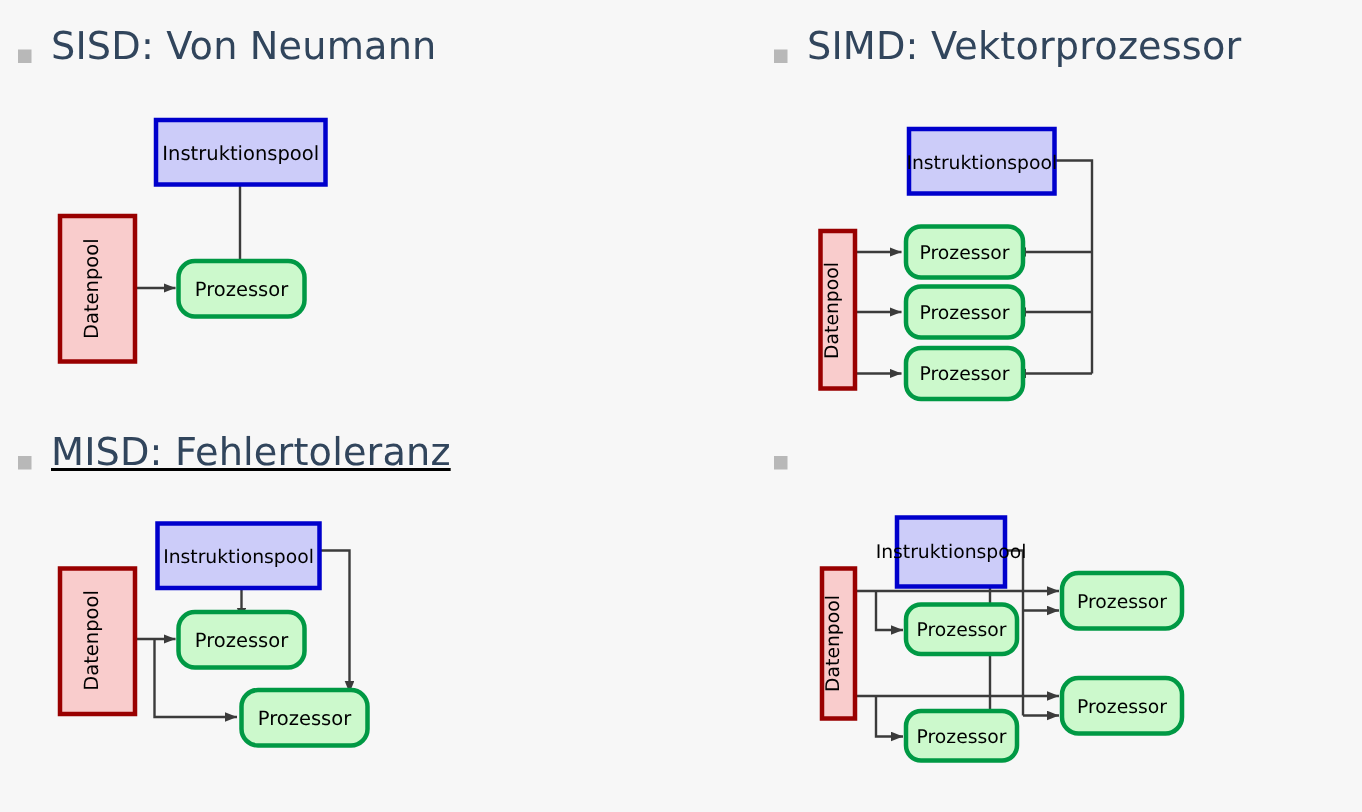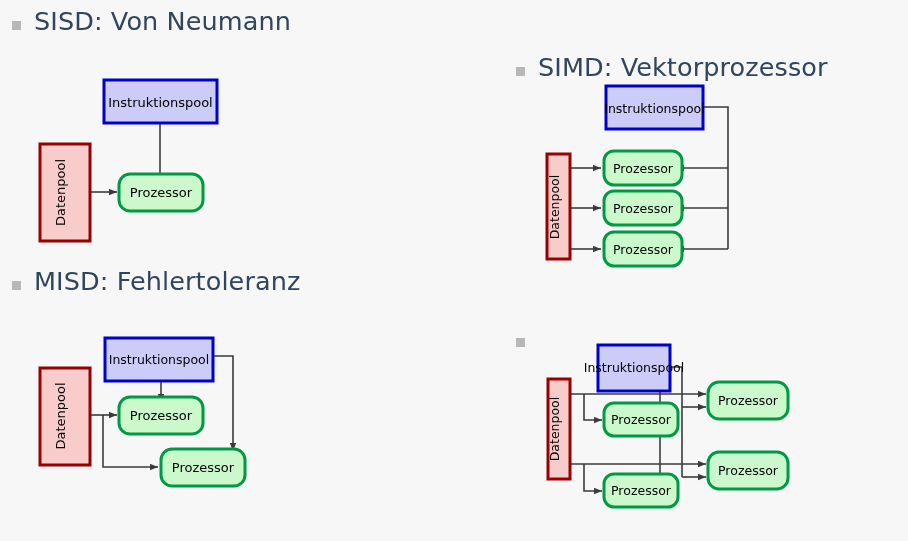--- a/index.html
+++ b/index.html
@@ -19,33 +19,33 @@
     width: 908px;
     height: 541px;
   }
   .quadrant {
     position: absolute;
     width: 454px;
     height: 270px;
   }
   .q-tl { left: 0;   top: 0; }
   .q-tr { left: 454px; top: 0; }
-  .q-bl { left: 0;   top: 260px; }
+  .q-bl { left: 0;   top: 271px; text-decoration: underline; }
   .q-br { left: 454px; top: 271px; }
 
   .item-head {
     display: flex;
-    align-items: flex-start;
+    align-items: center;
     gap: 13px;
     padding-left: 12px;
-    padding-top: 8px;
+    padding-top: 18px;
     height: 44px;
     box-sizing: border-box;
   }
-  .q-tr .item-head, .q-br .item-head { padding-left: 62px; margin-top: 46px; }
+  .q-tr .item-head, .q-br .item-head { padding-left: 62px; }
 
   .bullet {
     width: 9px;
     height: 9px;
     background: #b8b8b8;
     margin-top: 13px;
     flex: none;
   }
   .item-title {
     font-size: 25.5px;

